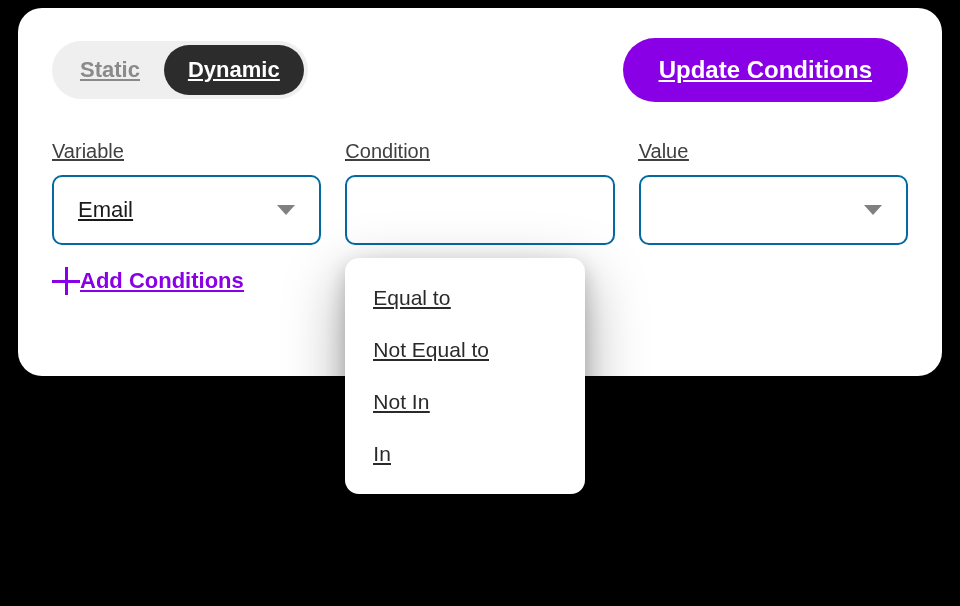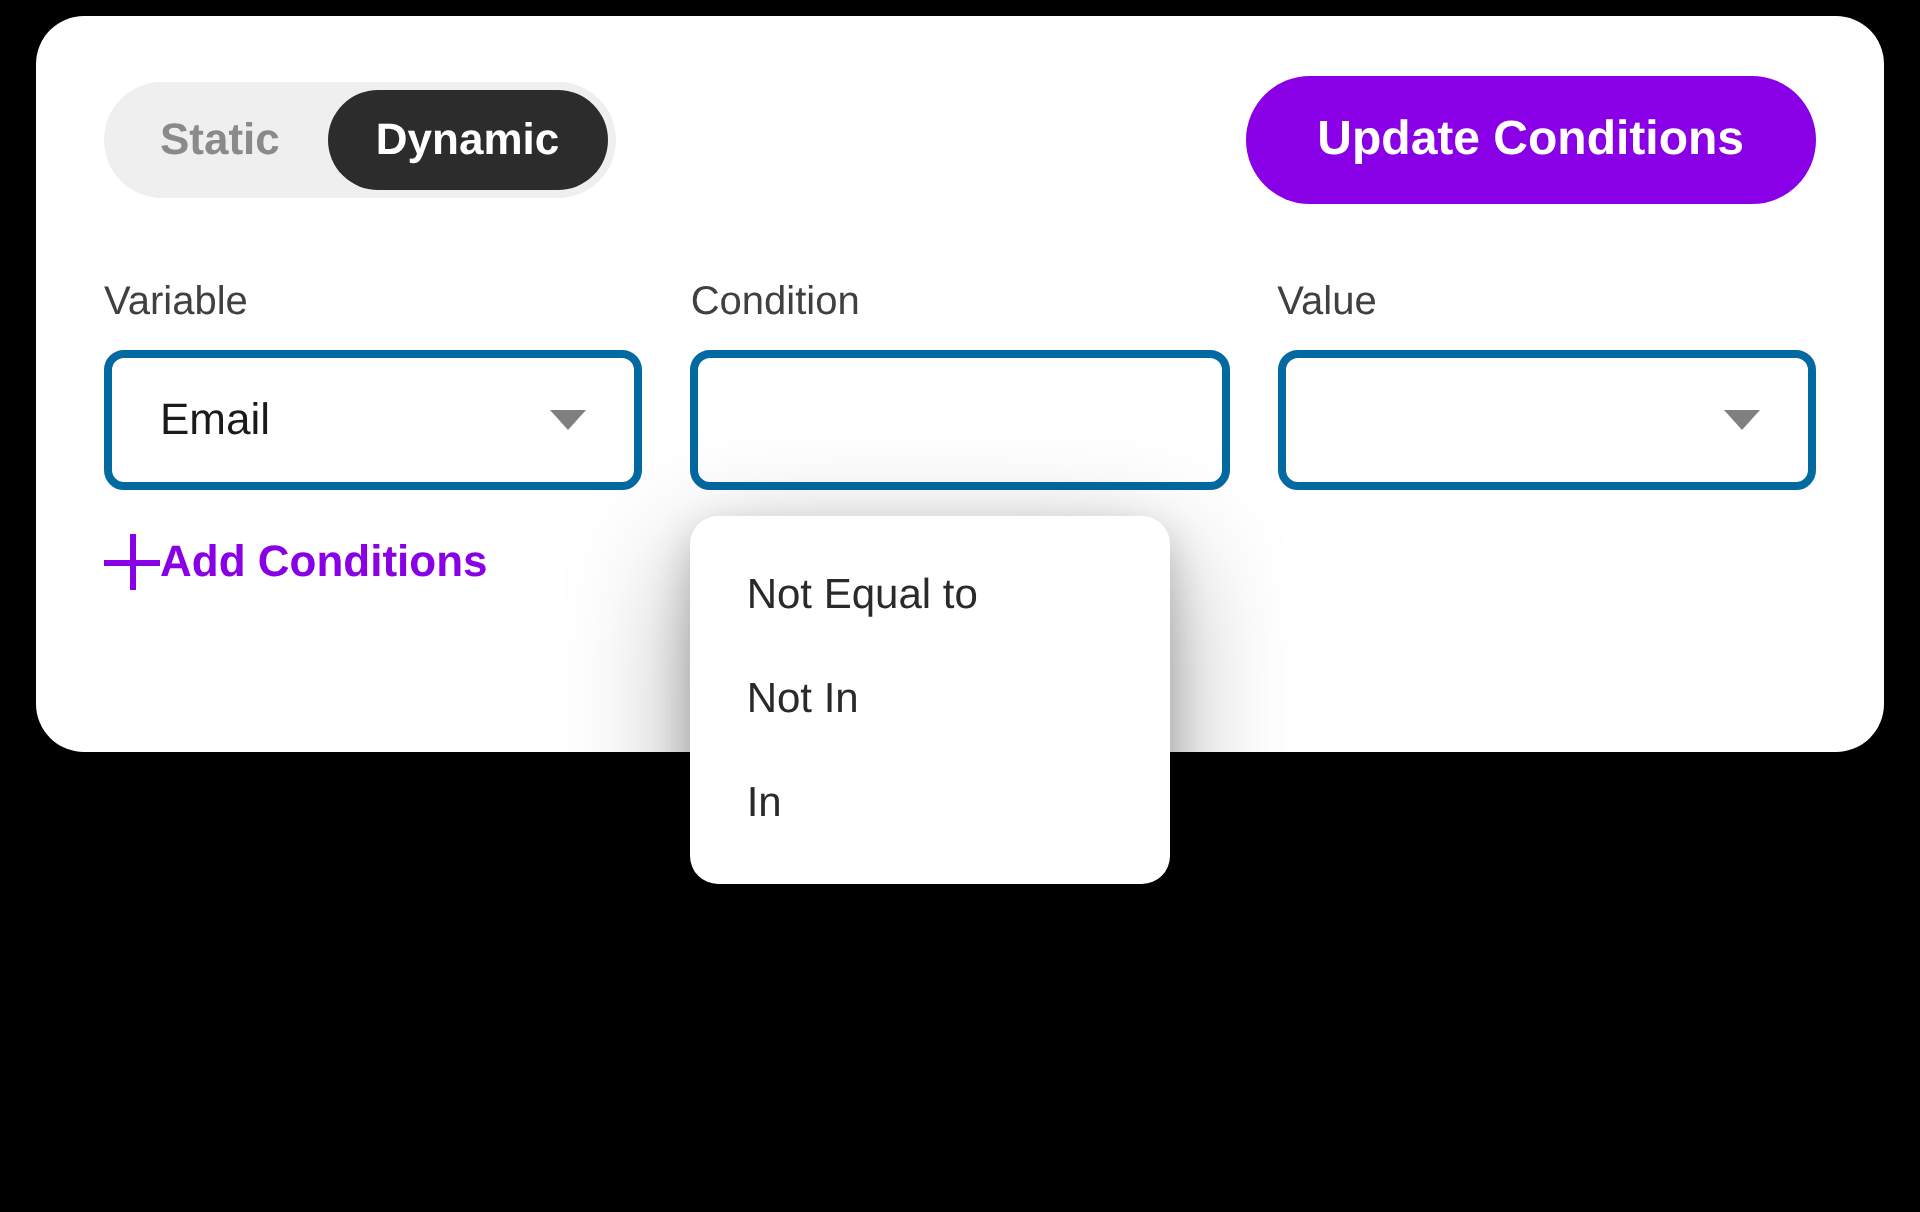--- a/index.html
+++ b/index.html
@@ -1,19 +1,20 @@
 <!DOCTYPE html>
 <html><head>
   <meta charset="utf-8">
   <style>
     * {
       box-sizing: border-box;
       margin: 0;
       padding: 0;
       font-family: -apple-system, BlinkMacSystemFont, 'Segoe UI', Arial, sans-serif;
+      text-decoration: underline;
     }
     
     body {
       width: 960px;
       height: 606px;
       background: #000;
       position: relative;
     }
     
     .card {
@@ -81,21 +82,21 @@
     }
     
     .field-label {
       font-size: 20px;
       color: #404040;
       margin-bottom: 12px;
       font-weight: 400;
     }
     
     .select-box {
-      border: 4px solid #0369a1;
+      border: 2px solid #0369a1;
       border-radius: 10px;
       height: 70px;
       display: flex;
       align-items: center;
       justify-content: space-between;
       padding: 0 24px;
       cursor: pointer;
       background: #fff;
       gap: 21px;
     }
@@ -201,20 +202,23 @@
     </div>
 
     <div class="field-group">
       <span class="field-label">Condition</span>
       <div class="select-box">
         <span class="select-value"></span>
       </div>
 
       <div class="dropdown-menu">
         <div class="dropdown-item">
+          <span>Equal to</span>
+        </div>
+        <div class="dropdown-item">
           <span>Not Equal to</span>
         </div>
         <div class="dropdown-item">
           <span>Not In</span>
         </div>
         <div class="dropdown-item">
           <span>In</span>
         </div>
       </div>
     </div>

